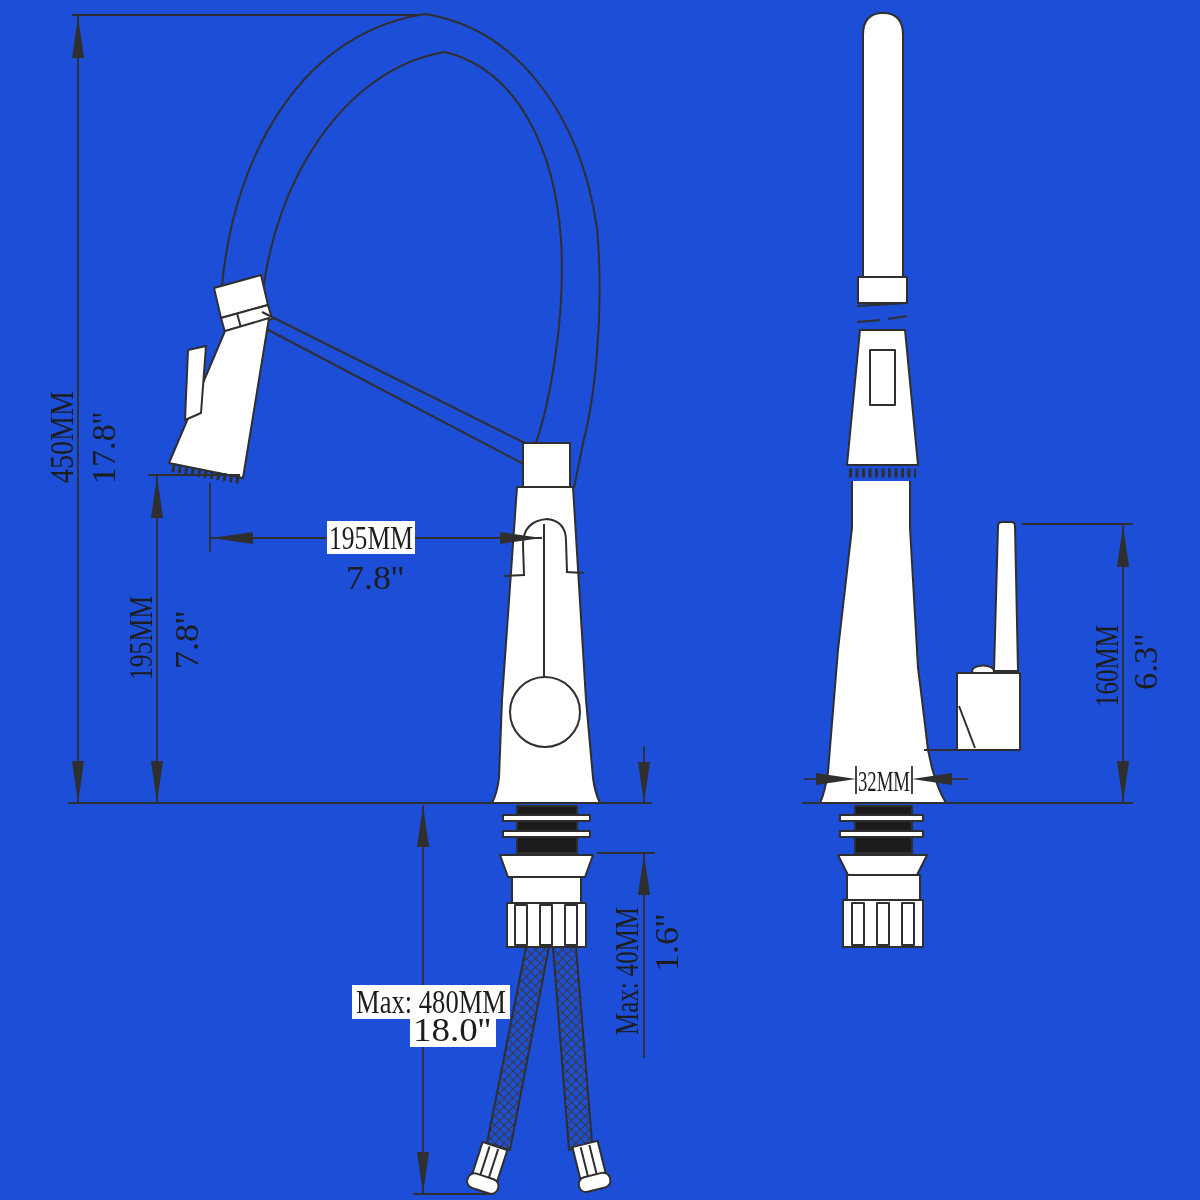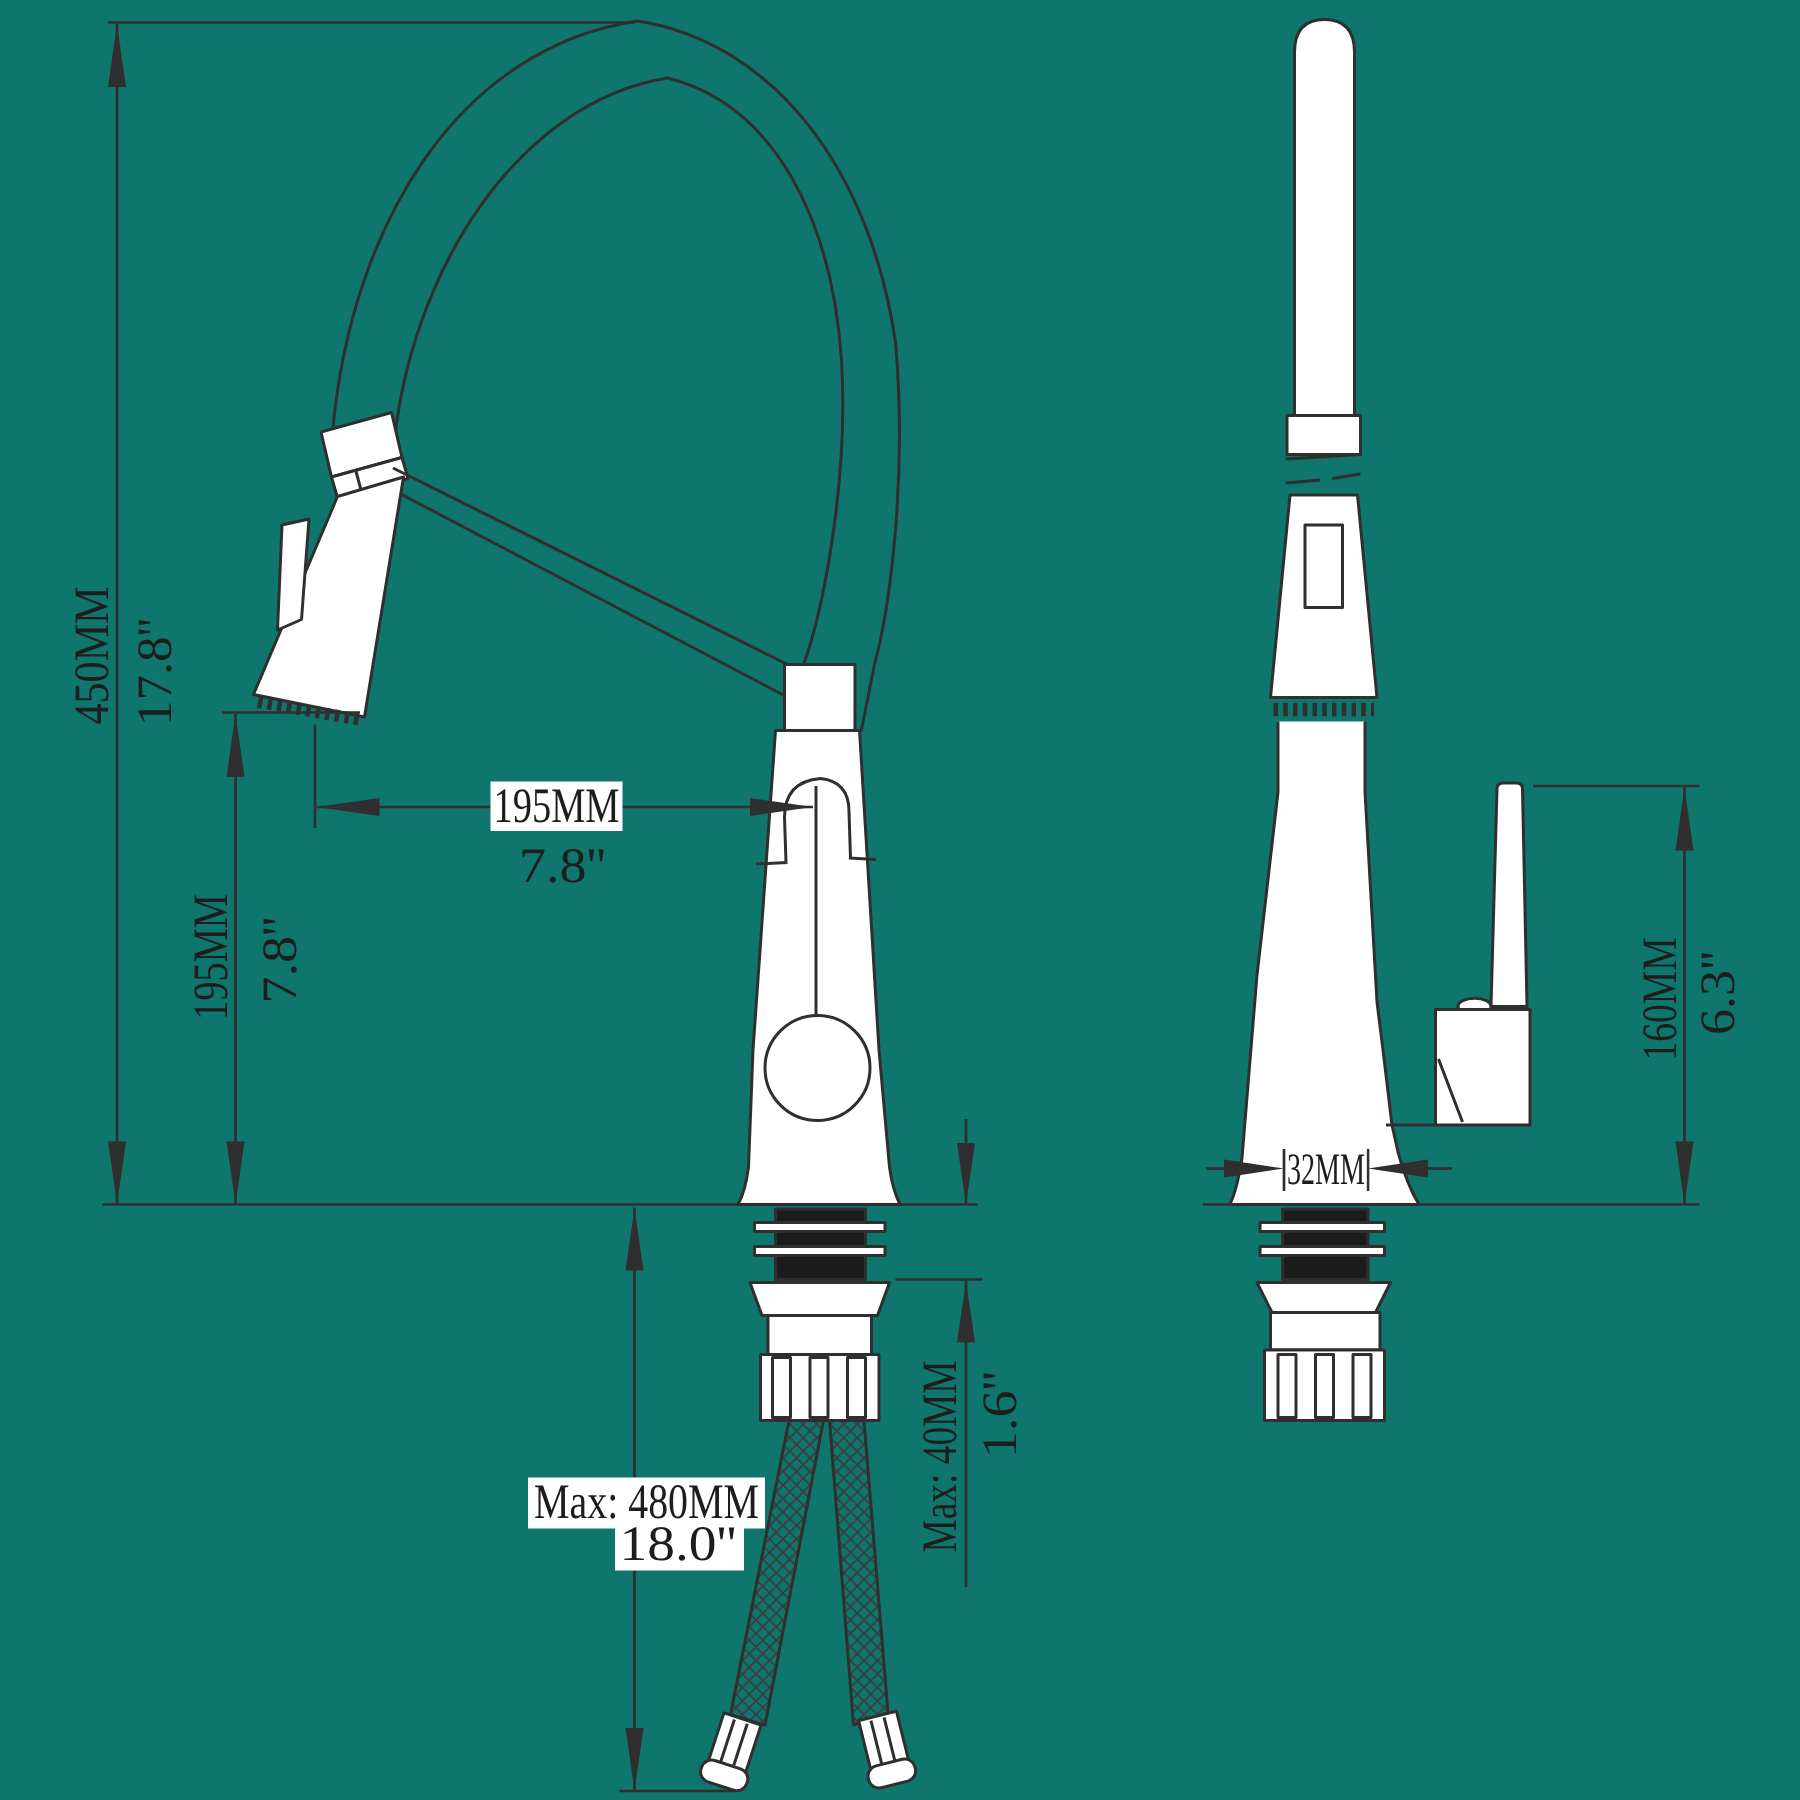--- a/index.html
+++ b/index.html
@@ -1,16 +1,16 @@
 <!DOCTYPE html>
 <html><head>
 <meta charset="utf-8">
 <style>
   html,body{margin:0;padding:0;background:#ffffff;}
-  .canvas{position:relative;width:1200px;height:1200px;background:#0f766e;overflow:hidden;}
+  .canvas{position:relative;width:1200px;height:1200px;background:#1d4ed8;overflow:hidden;}
   svg{display:block;}
   text{font-family:"Liberation Serif","DejaVu Serif",serif;fill:#1d1d1d;}
   .dim-text{font-size:33px;}
   .dim-text-sm{font-size:30px;}
 </style>
 </head>
 <body>
 
 <div class="canvas">
 <svg viewBox="0 0 1200 1200" width="1200" height="1200">

